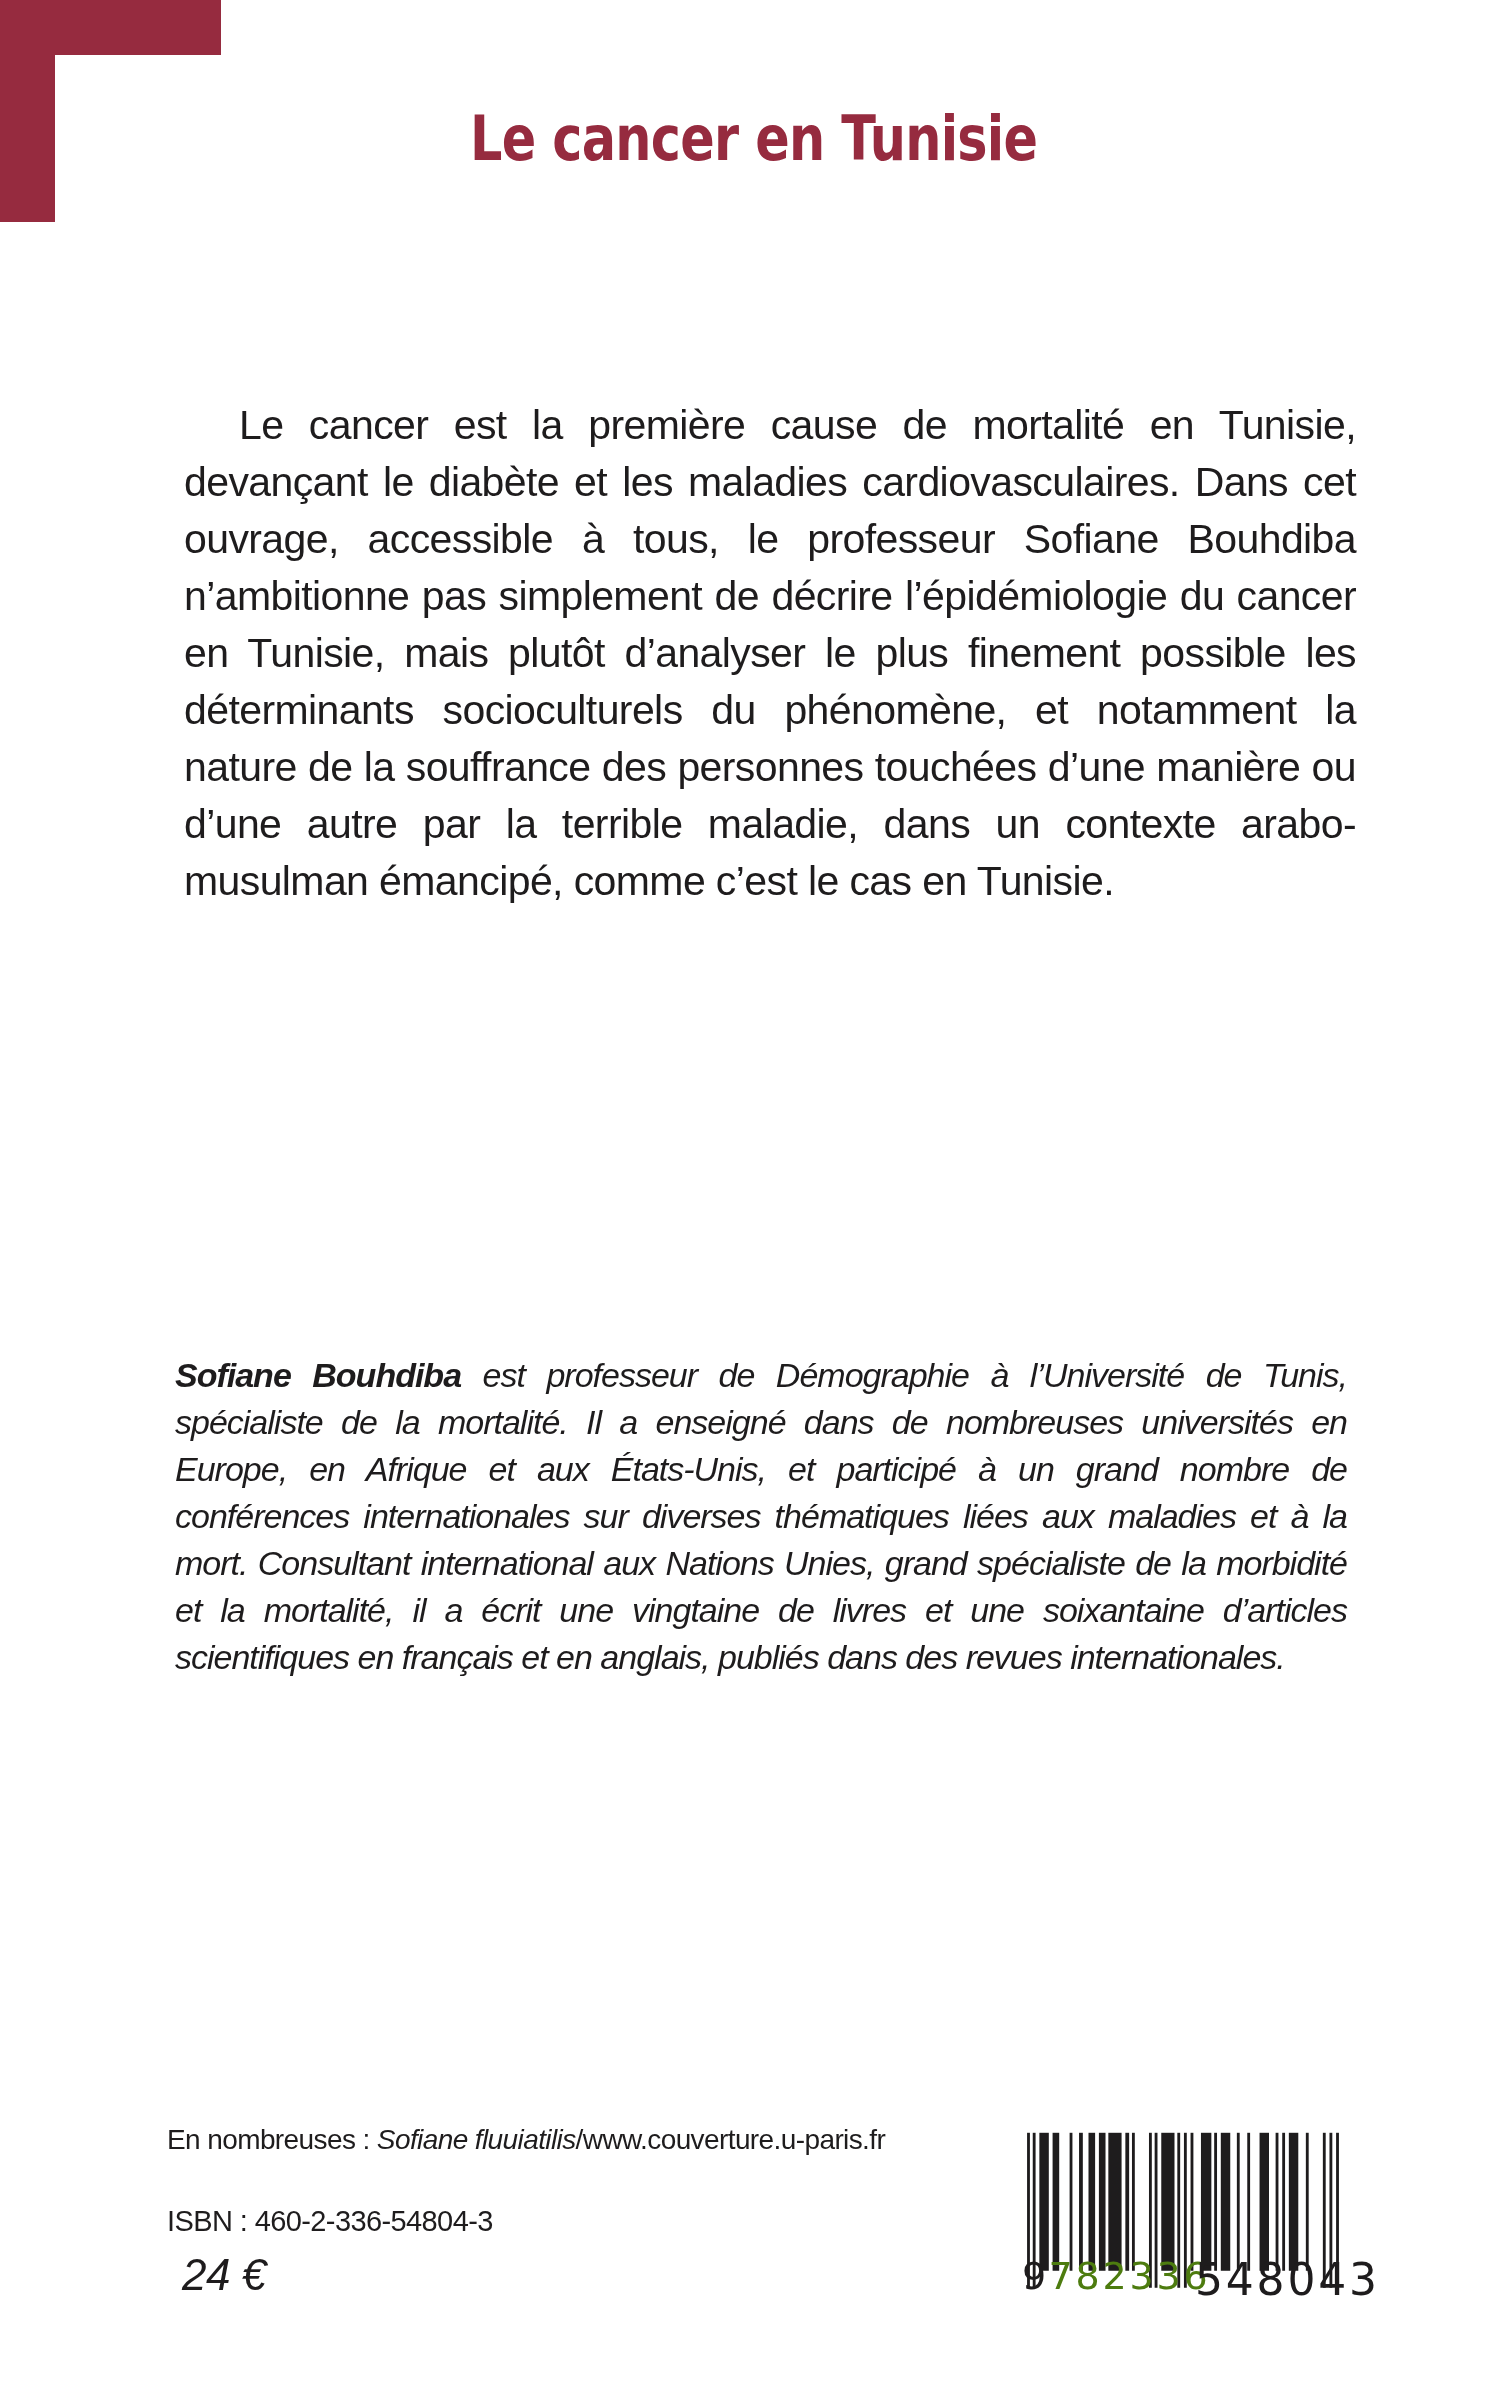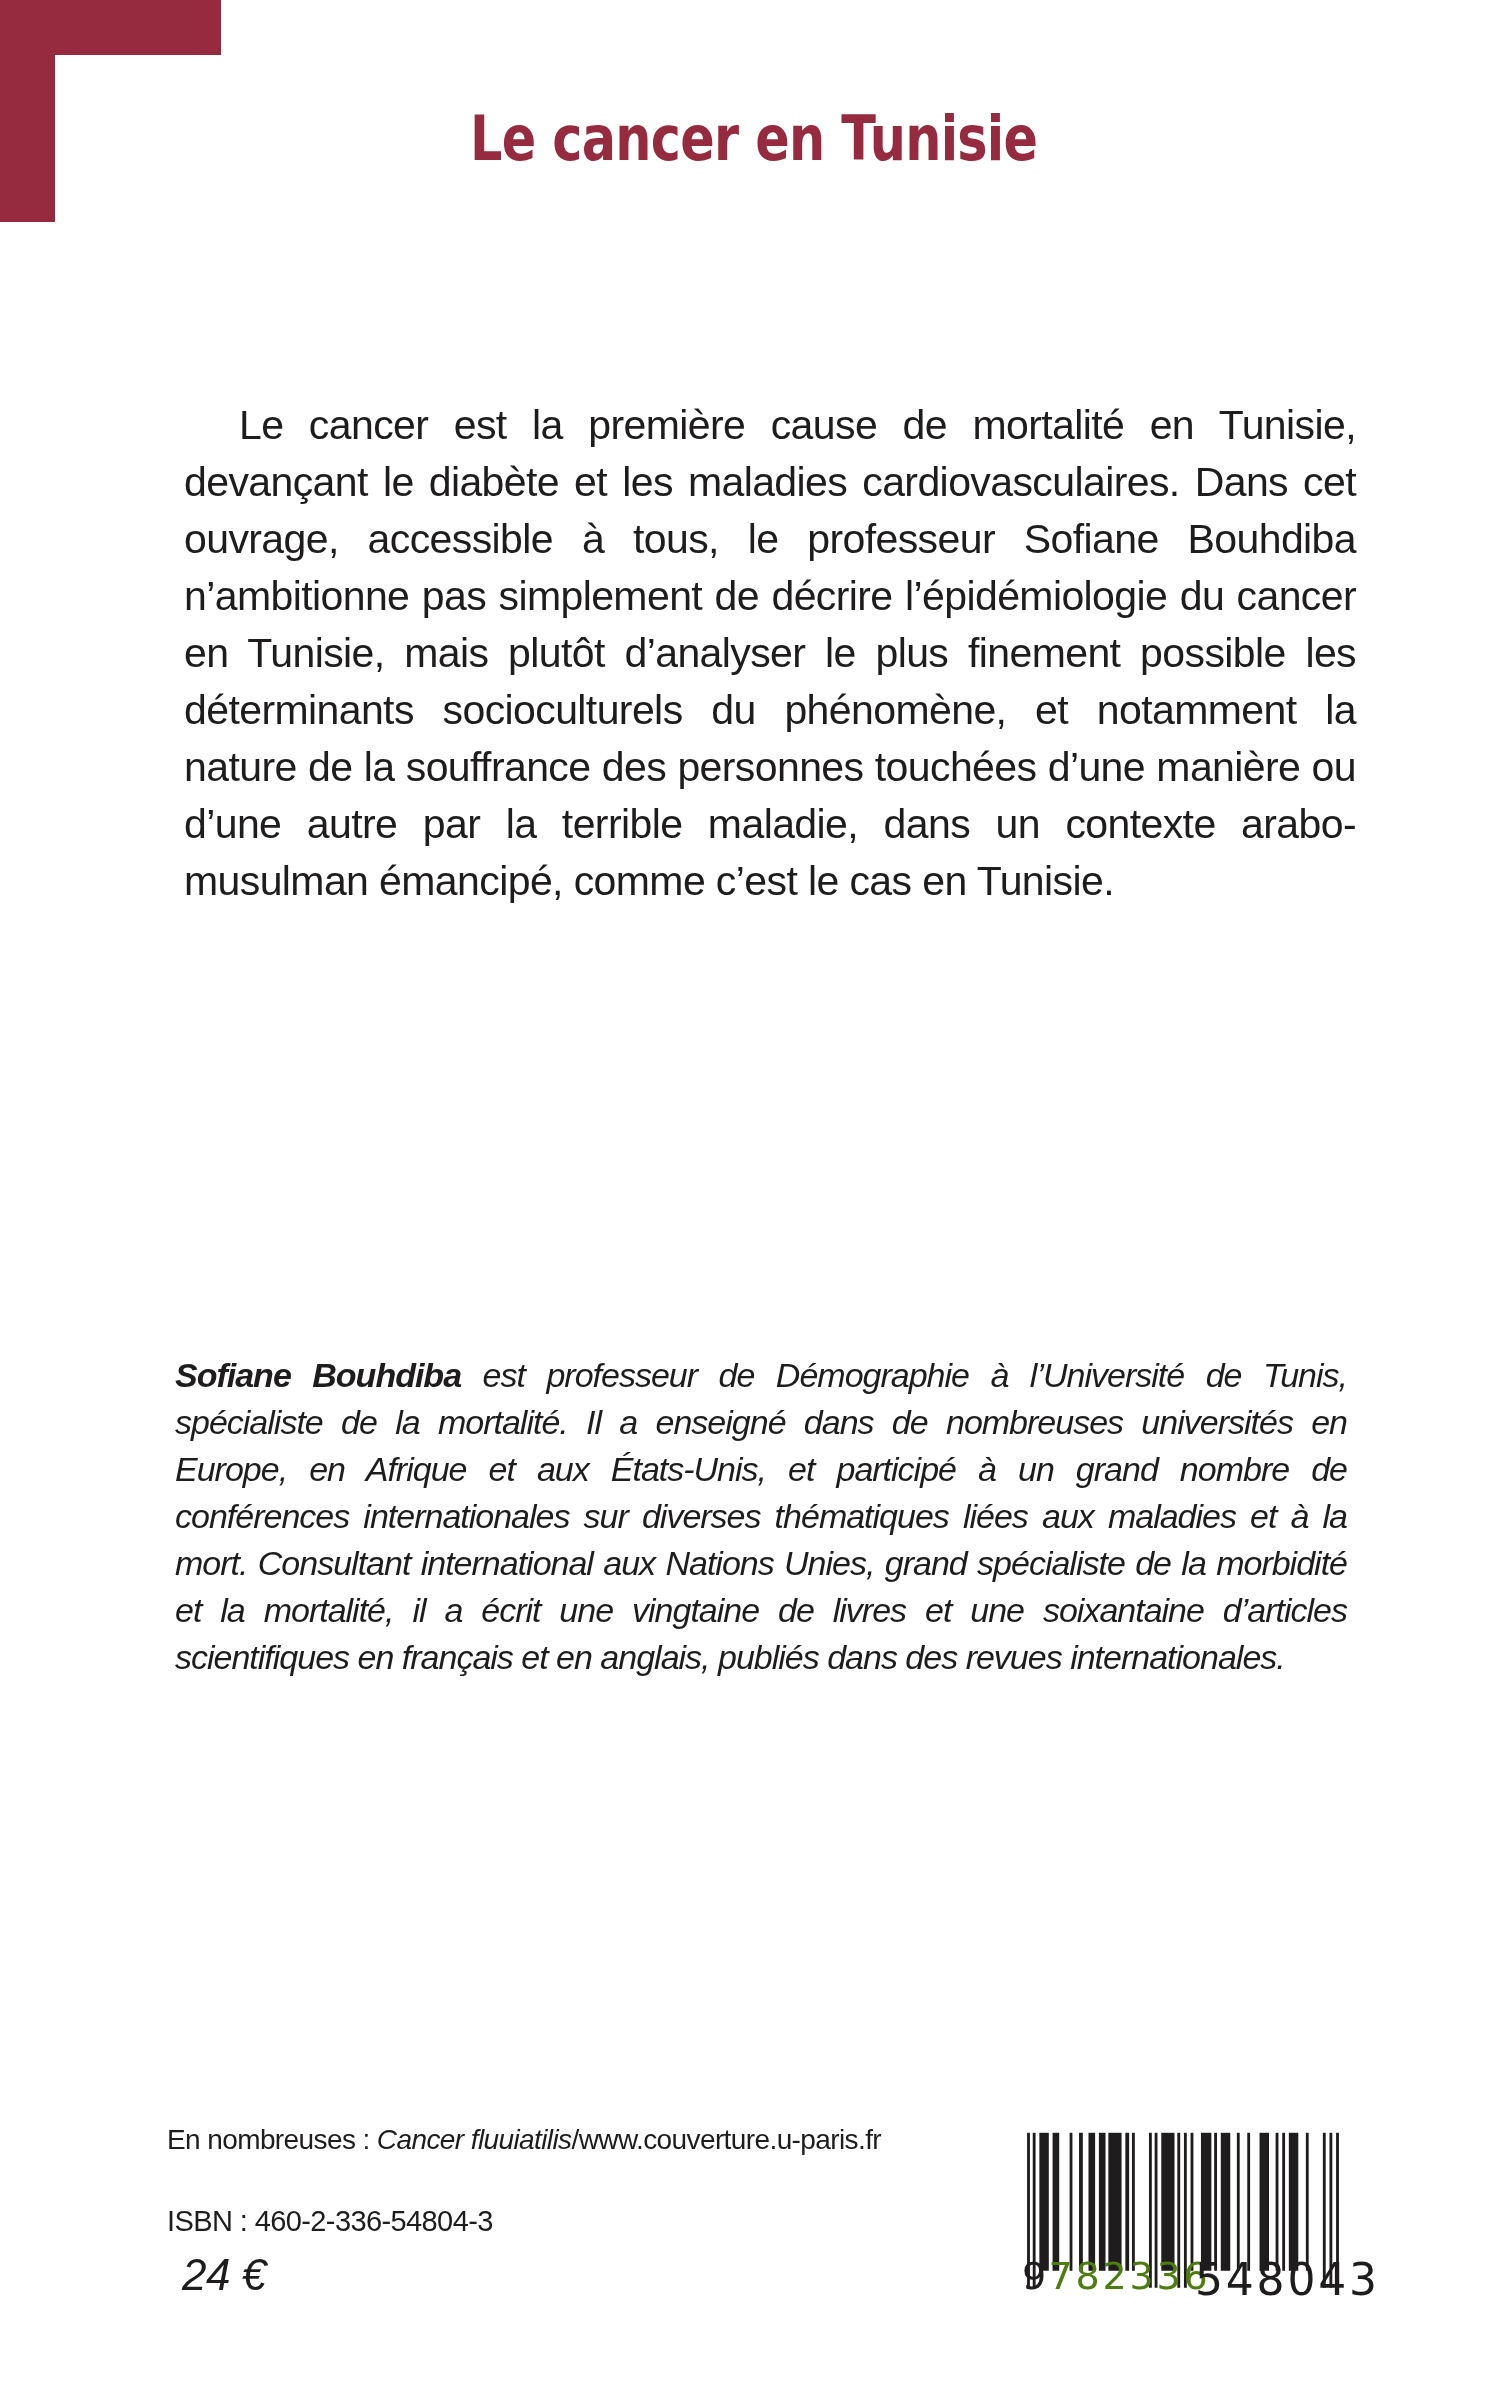--- a/index.html
+++ b/index.html
@@ -138,21 +138,21 @@
 
 <div class="corner-top"></div>
 <div class="corner-left"></div>
 
 <h1 class="title" style="margin:0;">Le cancer en Tunisie</h1>
 
 <p class="summary">Le cancer est la première cause de mortalité en Tunisie, devançant le diabète et les maladies cardiovasculaires. Dans cet ouvrage, accessible à tous, le professeur Sofiane Bouhdiba n’ambitionne pas simplement de décrire l’épidémiologie du cancer en Tunisie, mais plutôt d’analyser le plus finement possible les déterminants socioculturels du phénomène, et notamment la nature de la souffrance des personnes touchées d’une manière ou d’une autre par la terrible maladie, dans un contexte arabo-musulman émancipé, comme c’est le cas en Tunisie.</p>
 
 <p class="bio"><span class="author-name">Sofiane Bouhdiba</span><span> est professeur de Démographie à l’Université de Tunis, spécialiste de la mortalité. Il a enseigné dans de nombreuses universités en Europe, en Afrique et aux États-Unis, et participé à un grand nombre de conférences internationales sur diverses thématiques liées aux maladies et à la mort. Consultant international aux Nations Unies, grand spécialiste de la morbidité et la mortalité, il a écrit une vingtaine de livres et une soixantaine d’articles scientifiques en français et en anglais, publiés dans des revues internationales.</span></p>
 
-<div class="credit"><span>En nombreuses : </span><span class="credit-title">Cancer fluuiatilis</span><span>/www.couverture.u-paris.fr</span></div>
+<div class="credit"><span>En nombreuses : </span><span class="credit-title">Sofiane fluuiatilis</span><span>/www.couverture.u-paris.fr</span></div>
 
 <div class="isbn">ISBN : 460-2-336-54804-3</div>
 <div class="price">24 €</div>
 
 <div class="barcode">
   <svg width="322" height="189" viewBox="0 0 340 200">
     <g fill="#1e1c1d">
 
       <rect x="5" y="22" width="3" height="164"></rect>
       <rect x="11" y="22" width="3" height="164"></rect>

